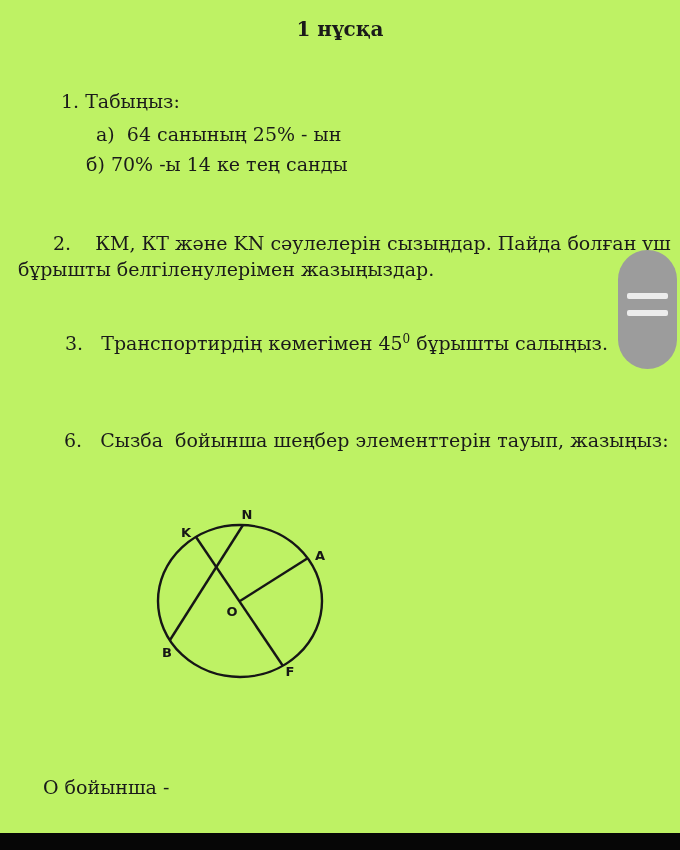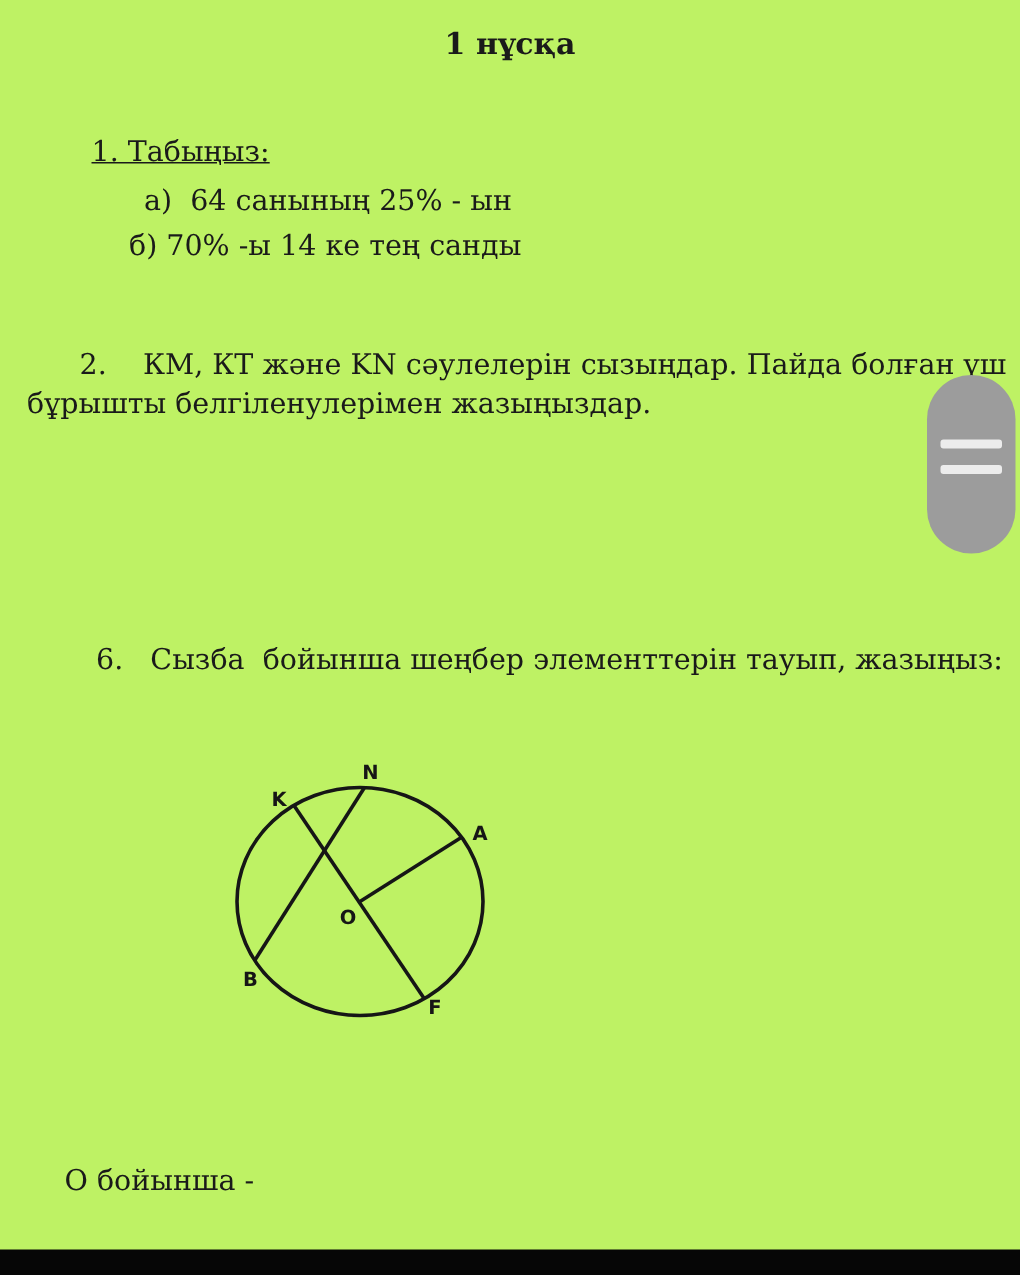--- a/index.html
+++ b/index.html
@@ -87,27 +87,28 @@
     background: #060606;
   }
 </style>
 </head>
 <body>
 
 <div class="screen">
 
   <div class="page-title">1 нұсқа</div>
 
-  <div class="txt" style="left:61px; top:90px;text-decoration:underline;">1. Табыңыз:</div>
+  <div class="txt" style="left:61px; top:90px;">1. Табыңыз:</div>
   <div class="txt" style="left:85px; top:123px;margin-left:11px;">а)  64 санының 25% - ын</div>
   <div class="txt" style="left:86px; top:153px;">б) 70% -ы 14 ке тең санды</div>
 
   <div class="txt" style="left:53px; top:232px;text-align:right;">2.    КМ, КТ және KN сәулелерін сызыңдар. Пайда болған үш</div>
   <div class="txt" style="left:18px; top:258px;">бұрышты белгіленулерімен жазыңыздар.</div>
 
+  <div class="txt" style="left:65px; top:332px;"><span>3.   Транспортирдің көмегімен 45</span><span class="q3-sup">0</span><span> бұрышты салыңыз.</span></div>
 
   <div class="txt" style="left:64px; top:429px;">6.   Сызба  бойынша шеңбер элементтерін тауып, жазыңыз:</div>
 
   <svg class="diagram-svg" width="230" height="200" viewBox="0 0 230 200">
     <ellipse cx="110" cy="106" rx="82" ry="76"></ellipse>
     <line x1="66" y1="42" x2="153" y2="171"></line>
     <line x1="113" y1="30" x2="40" y2="145"></line>
     <line x1="110" y1="106" x2="178" y2="63"></line>
     <text x="117" y="24">N</text>
     <text x="56" y="42">K</text>

